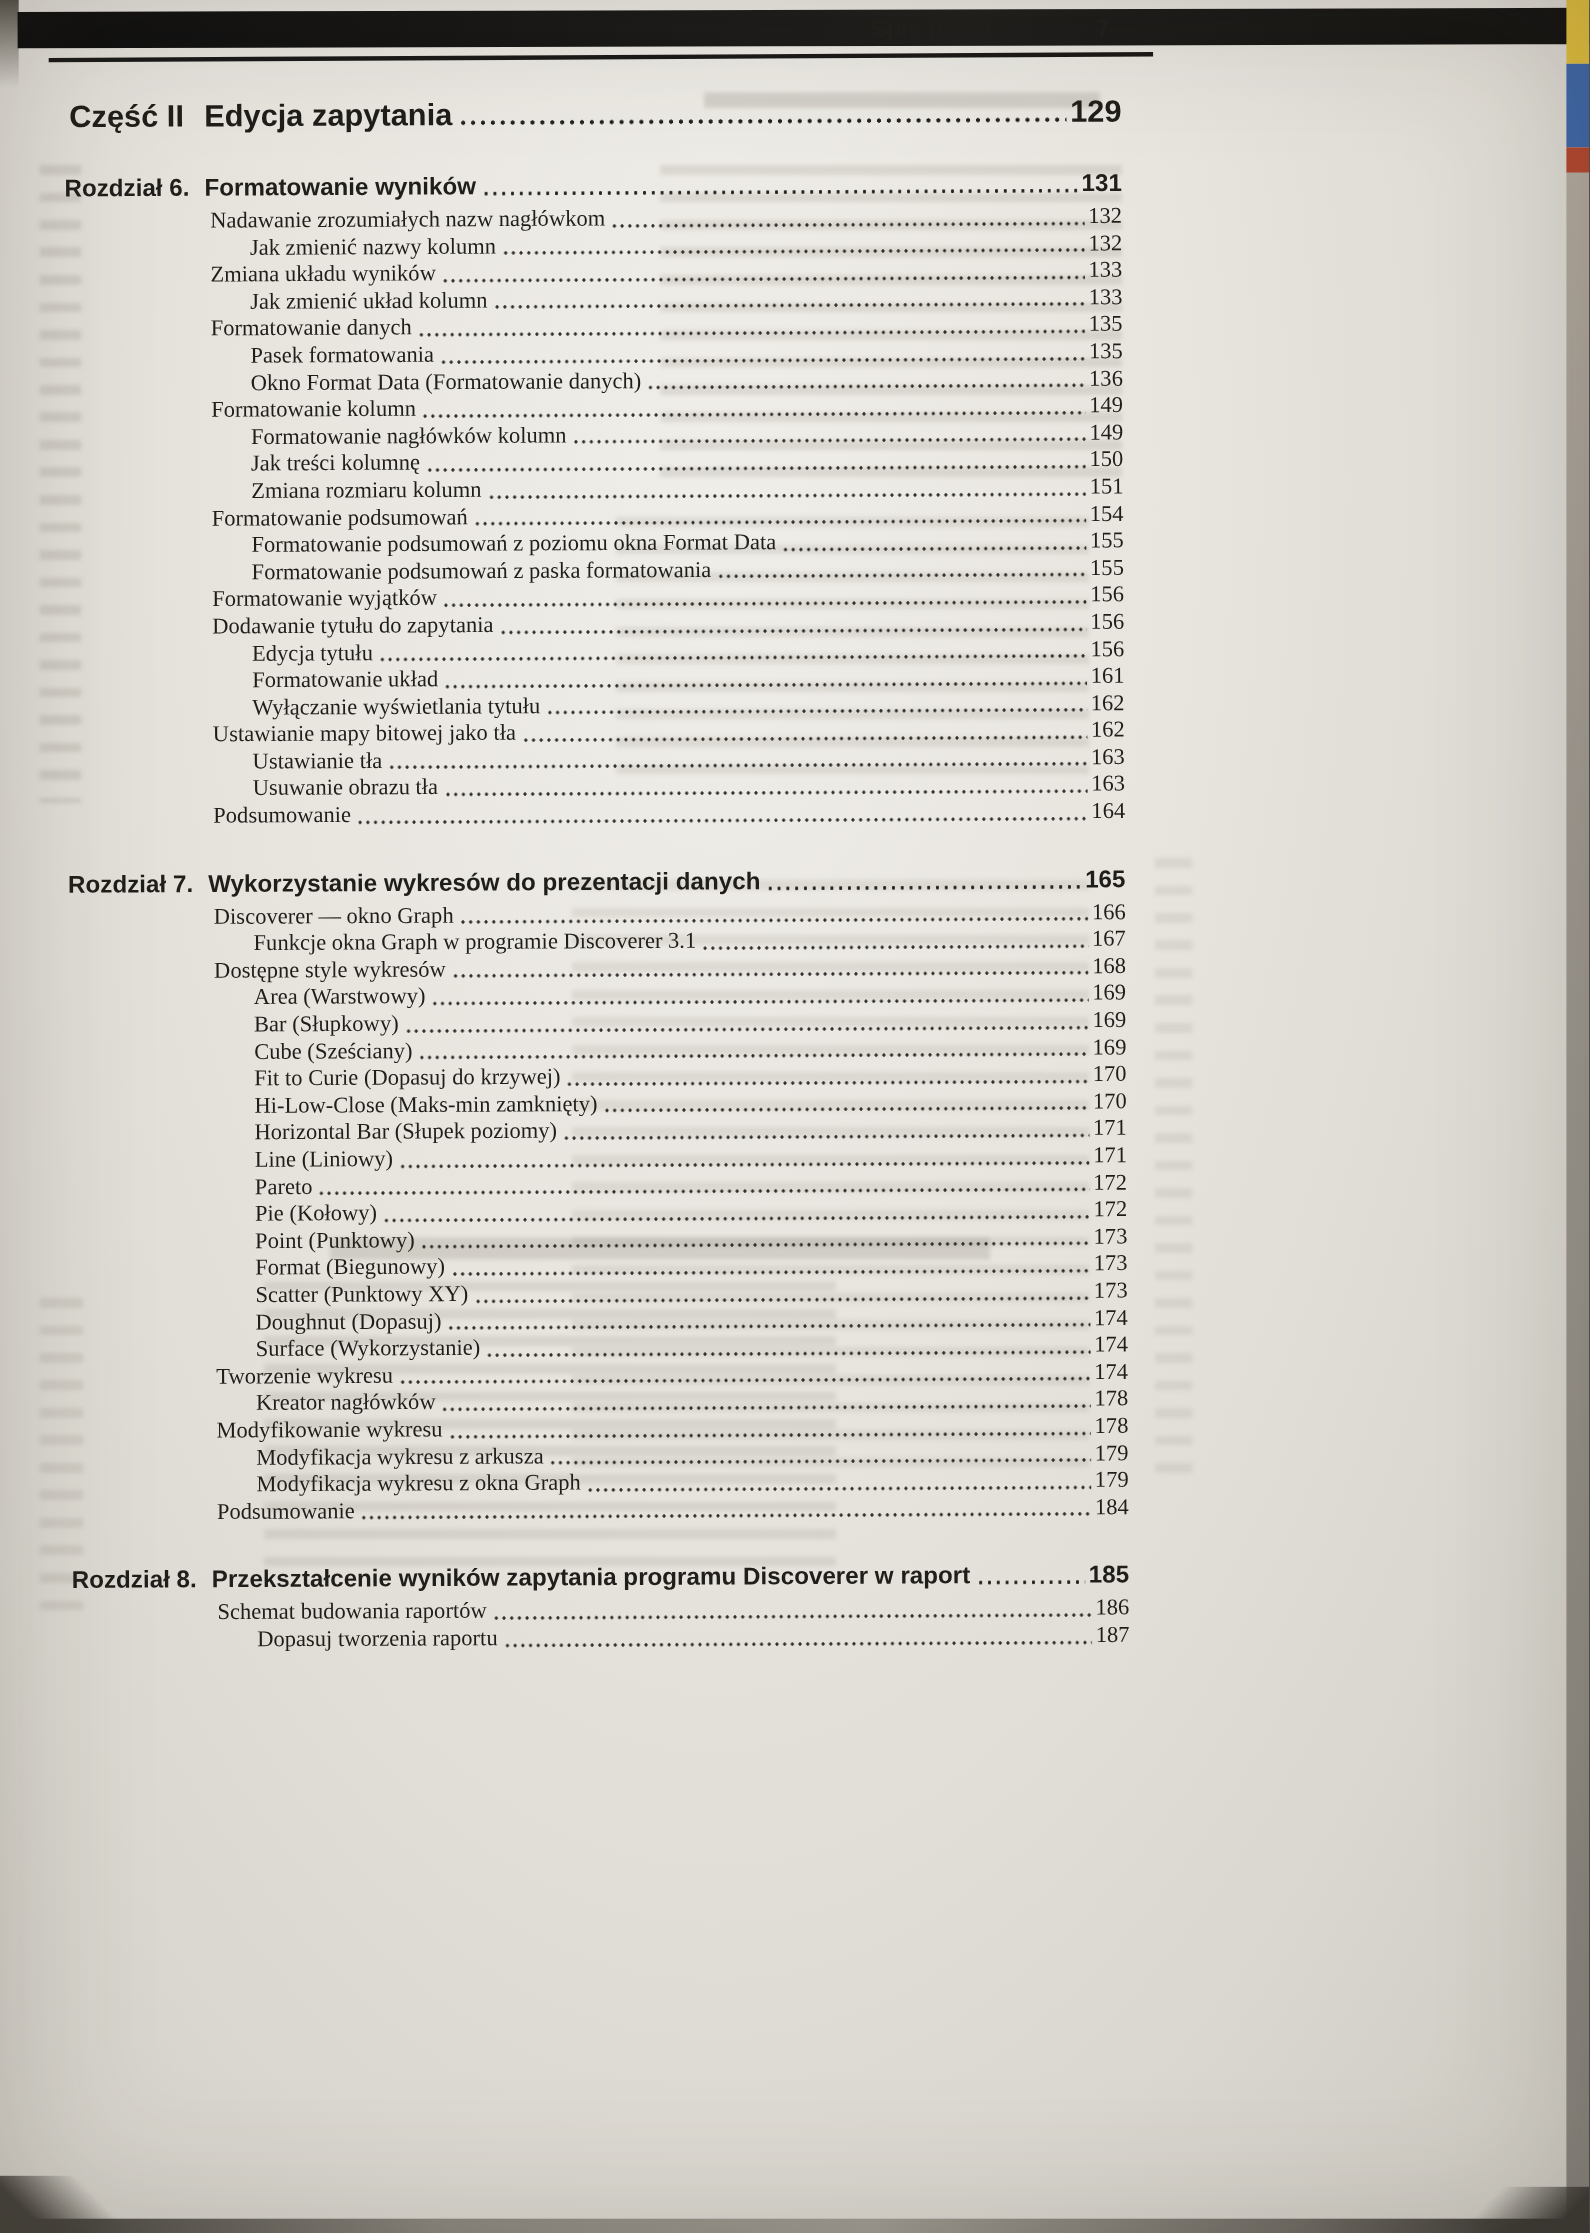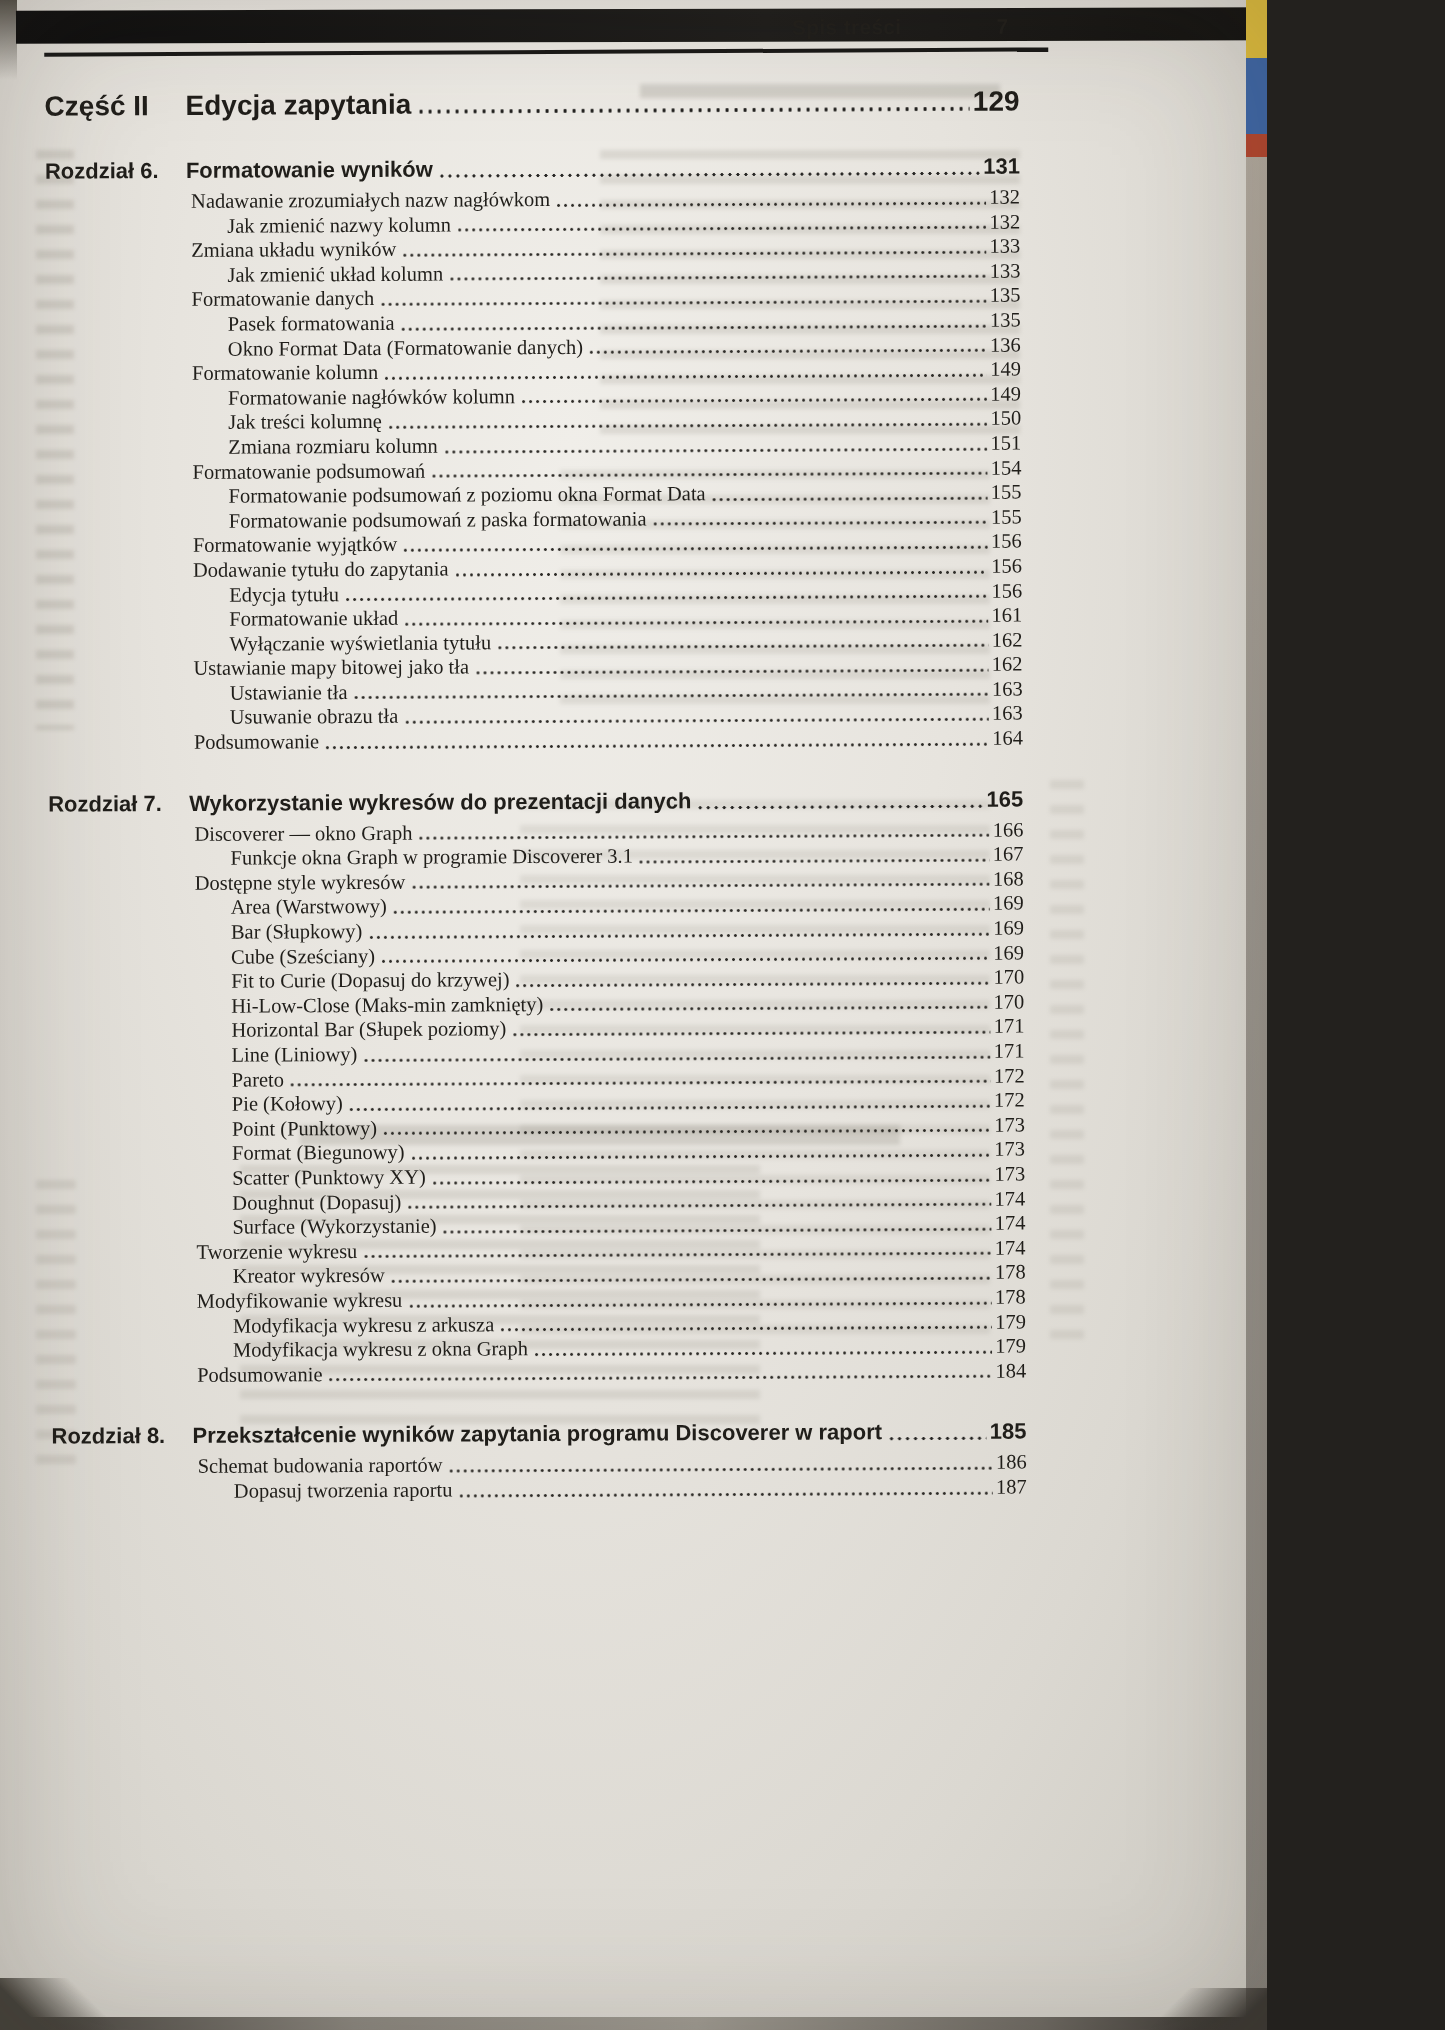--- a/index.html
+++ b/index.html
@@ -1,21 +1,22 @@
 <!DOCTYPE html>
 <html><head>
 <meta charset="utf-8">
 <style>
   * { margin:0; padding:0; box-sizing:border-box; }
   html, body { width:1445px; height:2030px; overflow:hidden; }
   body { background:#23211e; font-family:"Liberation Serif", serif; }
 
   .photo {
-    position:relative; width:1267px; height:2030px; overflow:hidden;
+    position:relative; width:1445px; height:2030px; overflow:hidden;
     background: radial-gradient(ellipse at 45% 22%, #f0eee9 0%, #e7e4de 40%, #dbd8d1 72%, #ccc9c1 100%);
+    text-align: center;
   }
   .photo::after {
     content:""; position:absolute; inset:0; pointer-events:none;
     box-shadow: inset 0 0 140px rgba(62,56,44,0.22);
   }
 
   
   .top-bar { position:absolute; top:9px; left:16px; right:0; height:33px;
     background:linear-gradient(90deg,#0d0d0d,#1e1d1b 60%,#12110f); transform:rotate(-0.15deg); }
   .corner-tl { position:absolute; top:0; left:0; width:17px; height:80px;
@@ -328,21 +329,21 @@
           <span class="title">Surface (Wykorzystanie)</span>
           <span class="leader"></span>
           <span class="pg">174</span>
         </div>
         <div class="row section">
           <span class="title">Tworzenie wykresu</span>
           <span class="leader"></span>
           <span class="pg">174</span>
         </div>
         <div class="row subsection">
-          <span class="title">Kreator wykresów</span>
+          <span class="title">Kreator nagłówków</span>
           <span class="leader"></span>
           <span class="pg">178</span>
         </div>
         <div class="row section">
           <span class="title">Modyfikowanie wykresu</span>
           <span class="leader"></span>
           <span class="pg">178</span>
         </div>
         <div class="row subsection">
           <span class="title">Modyfikacja wykresu z arkusza</span>

